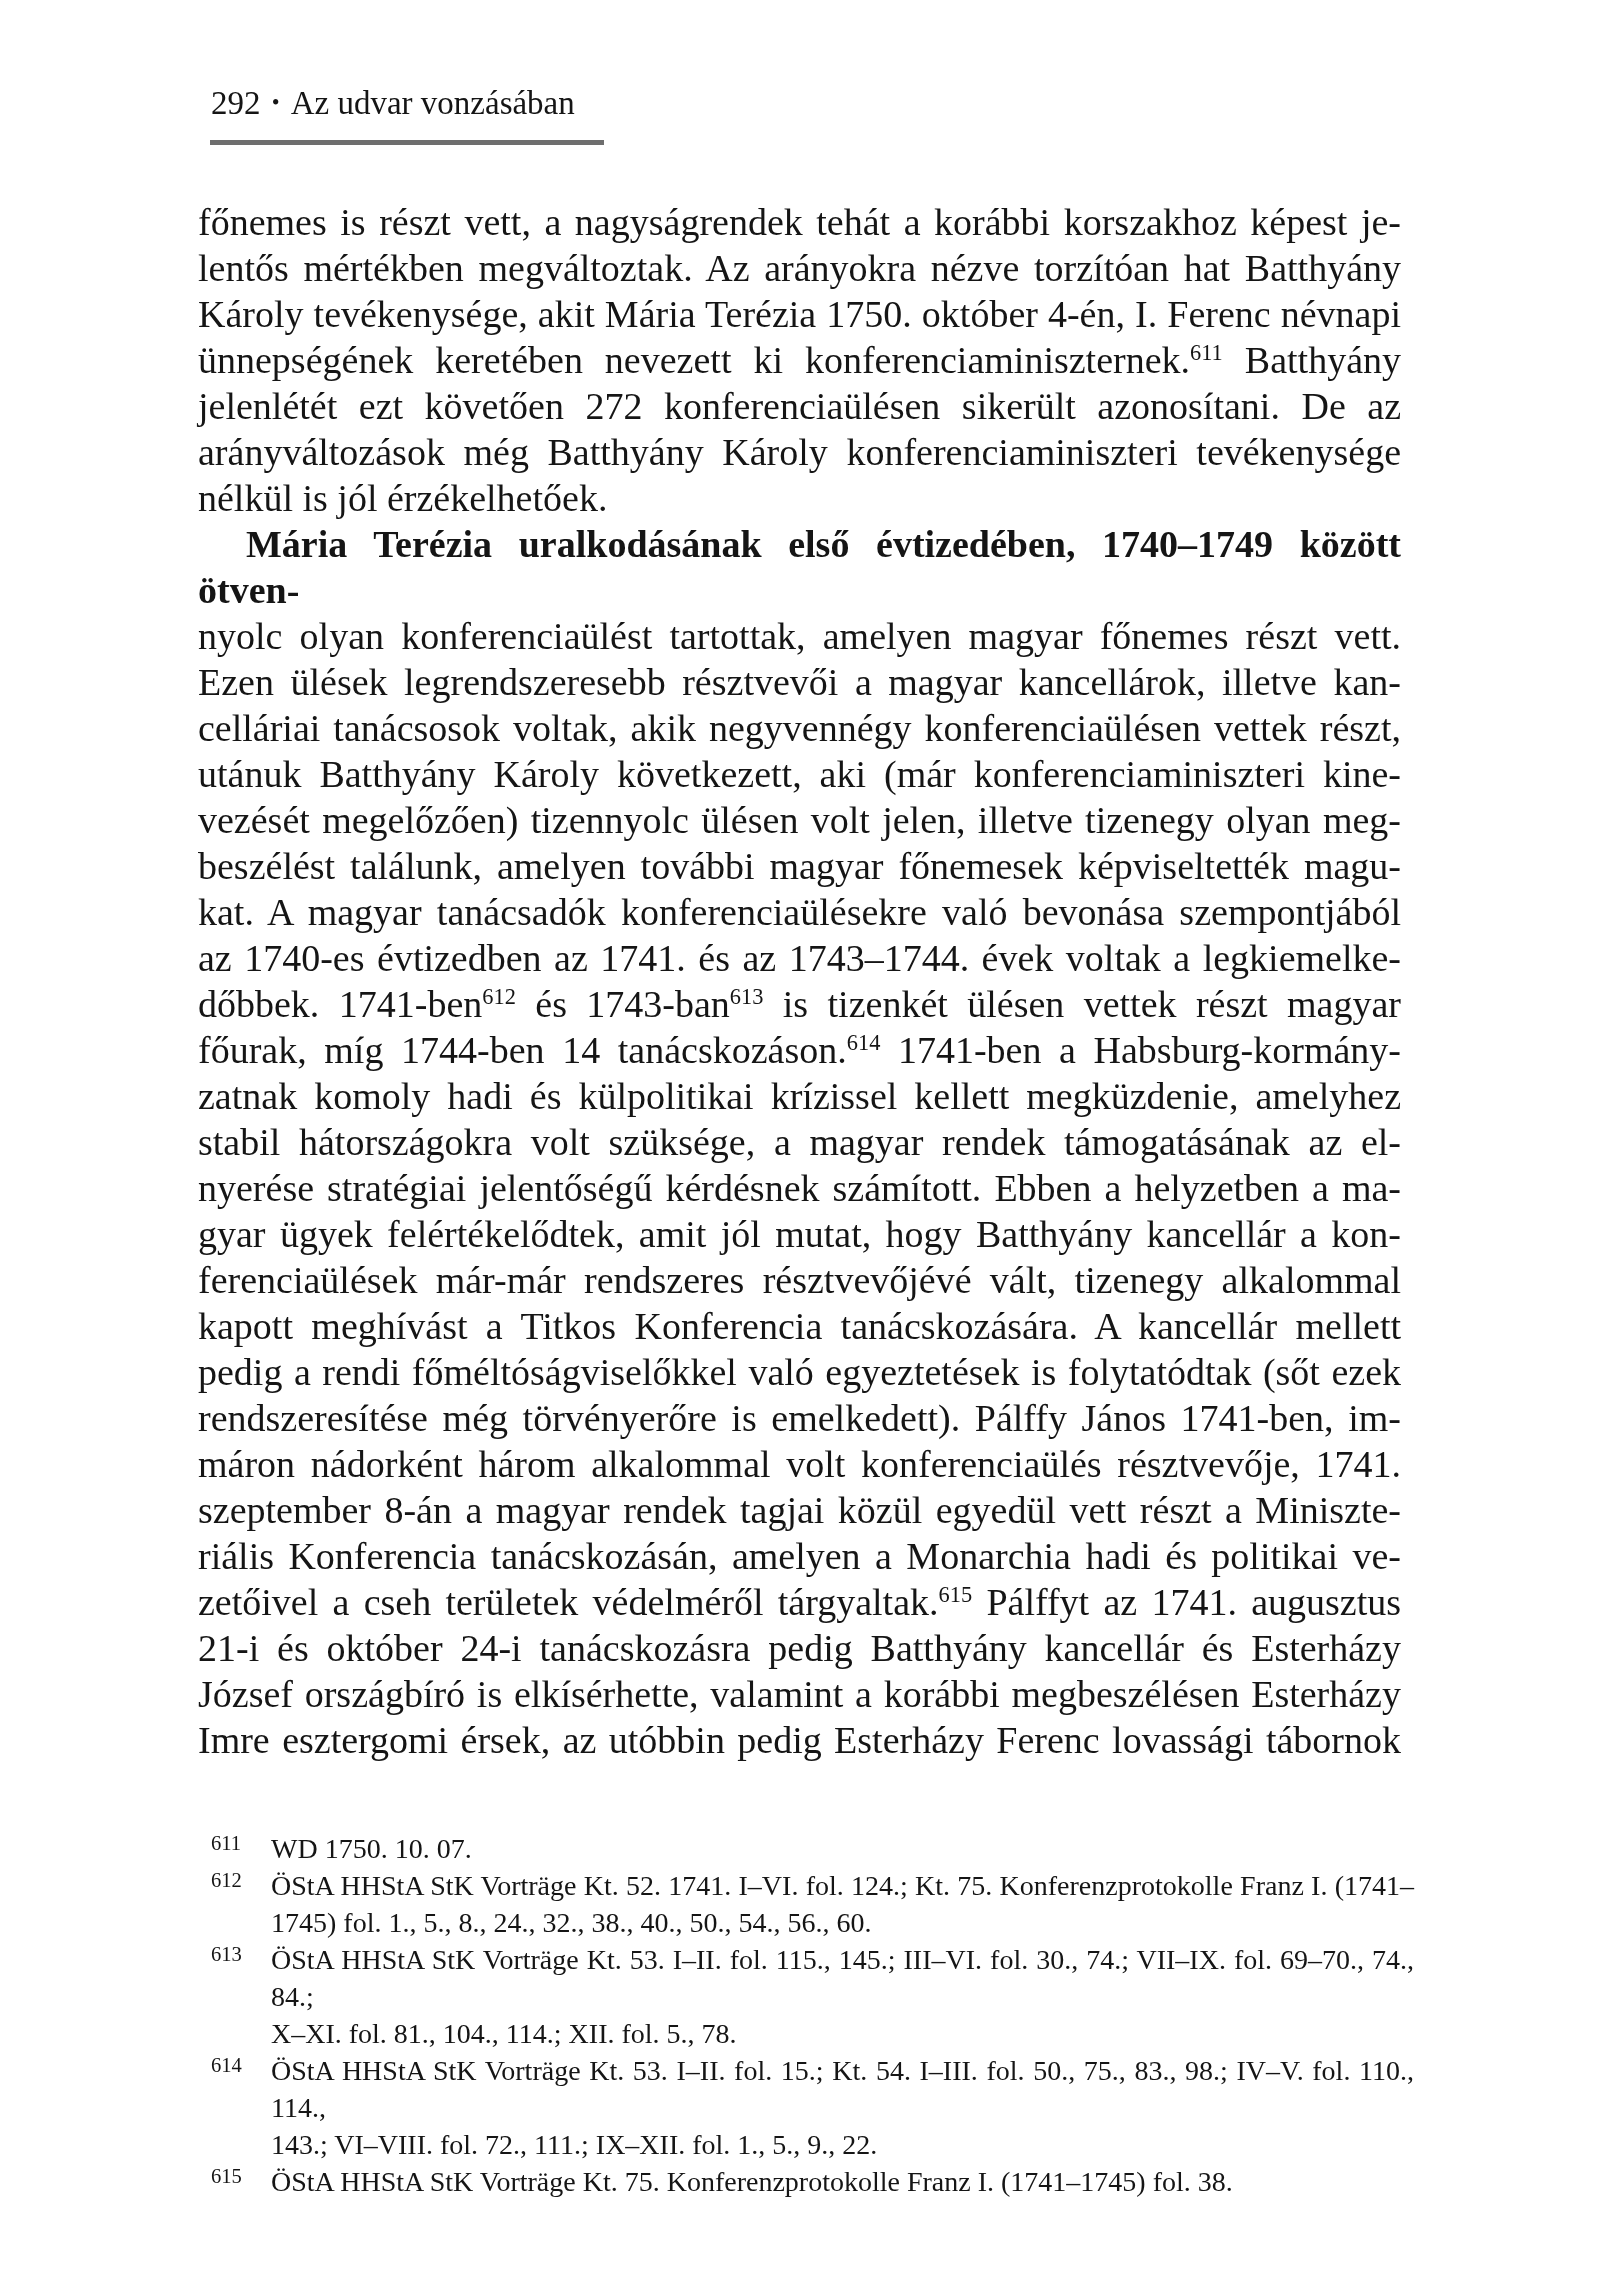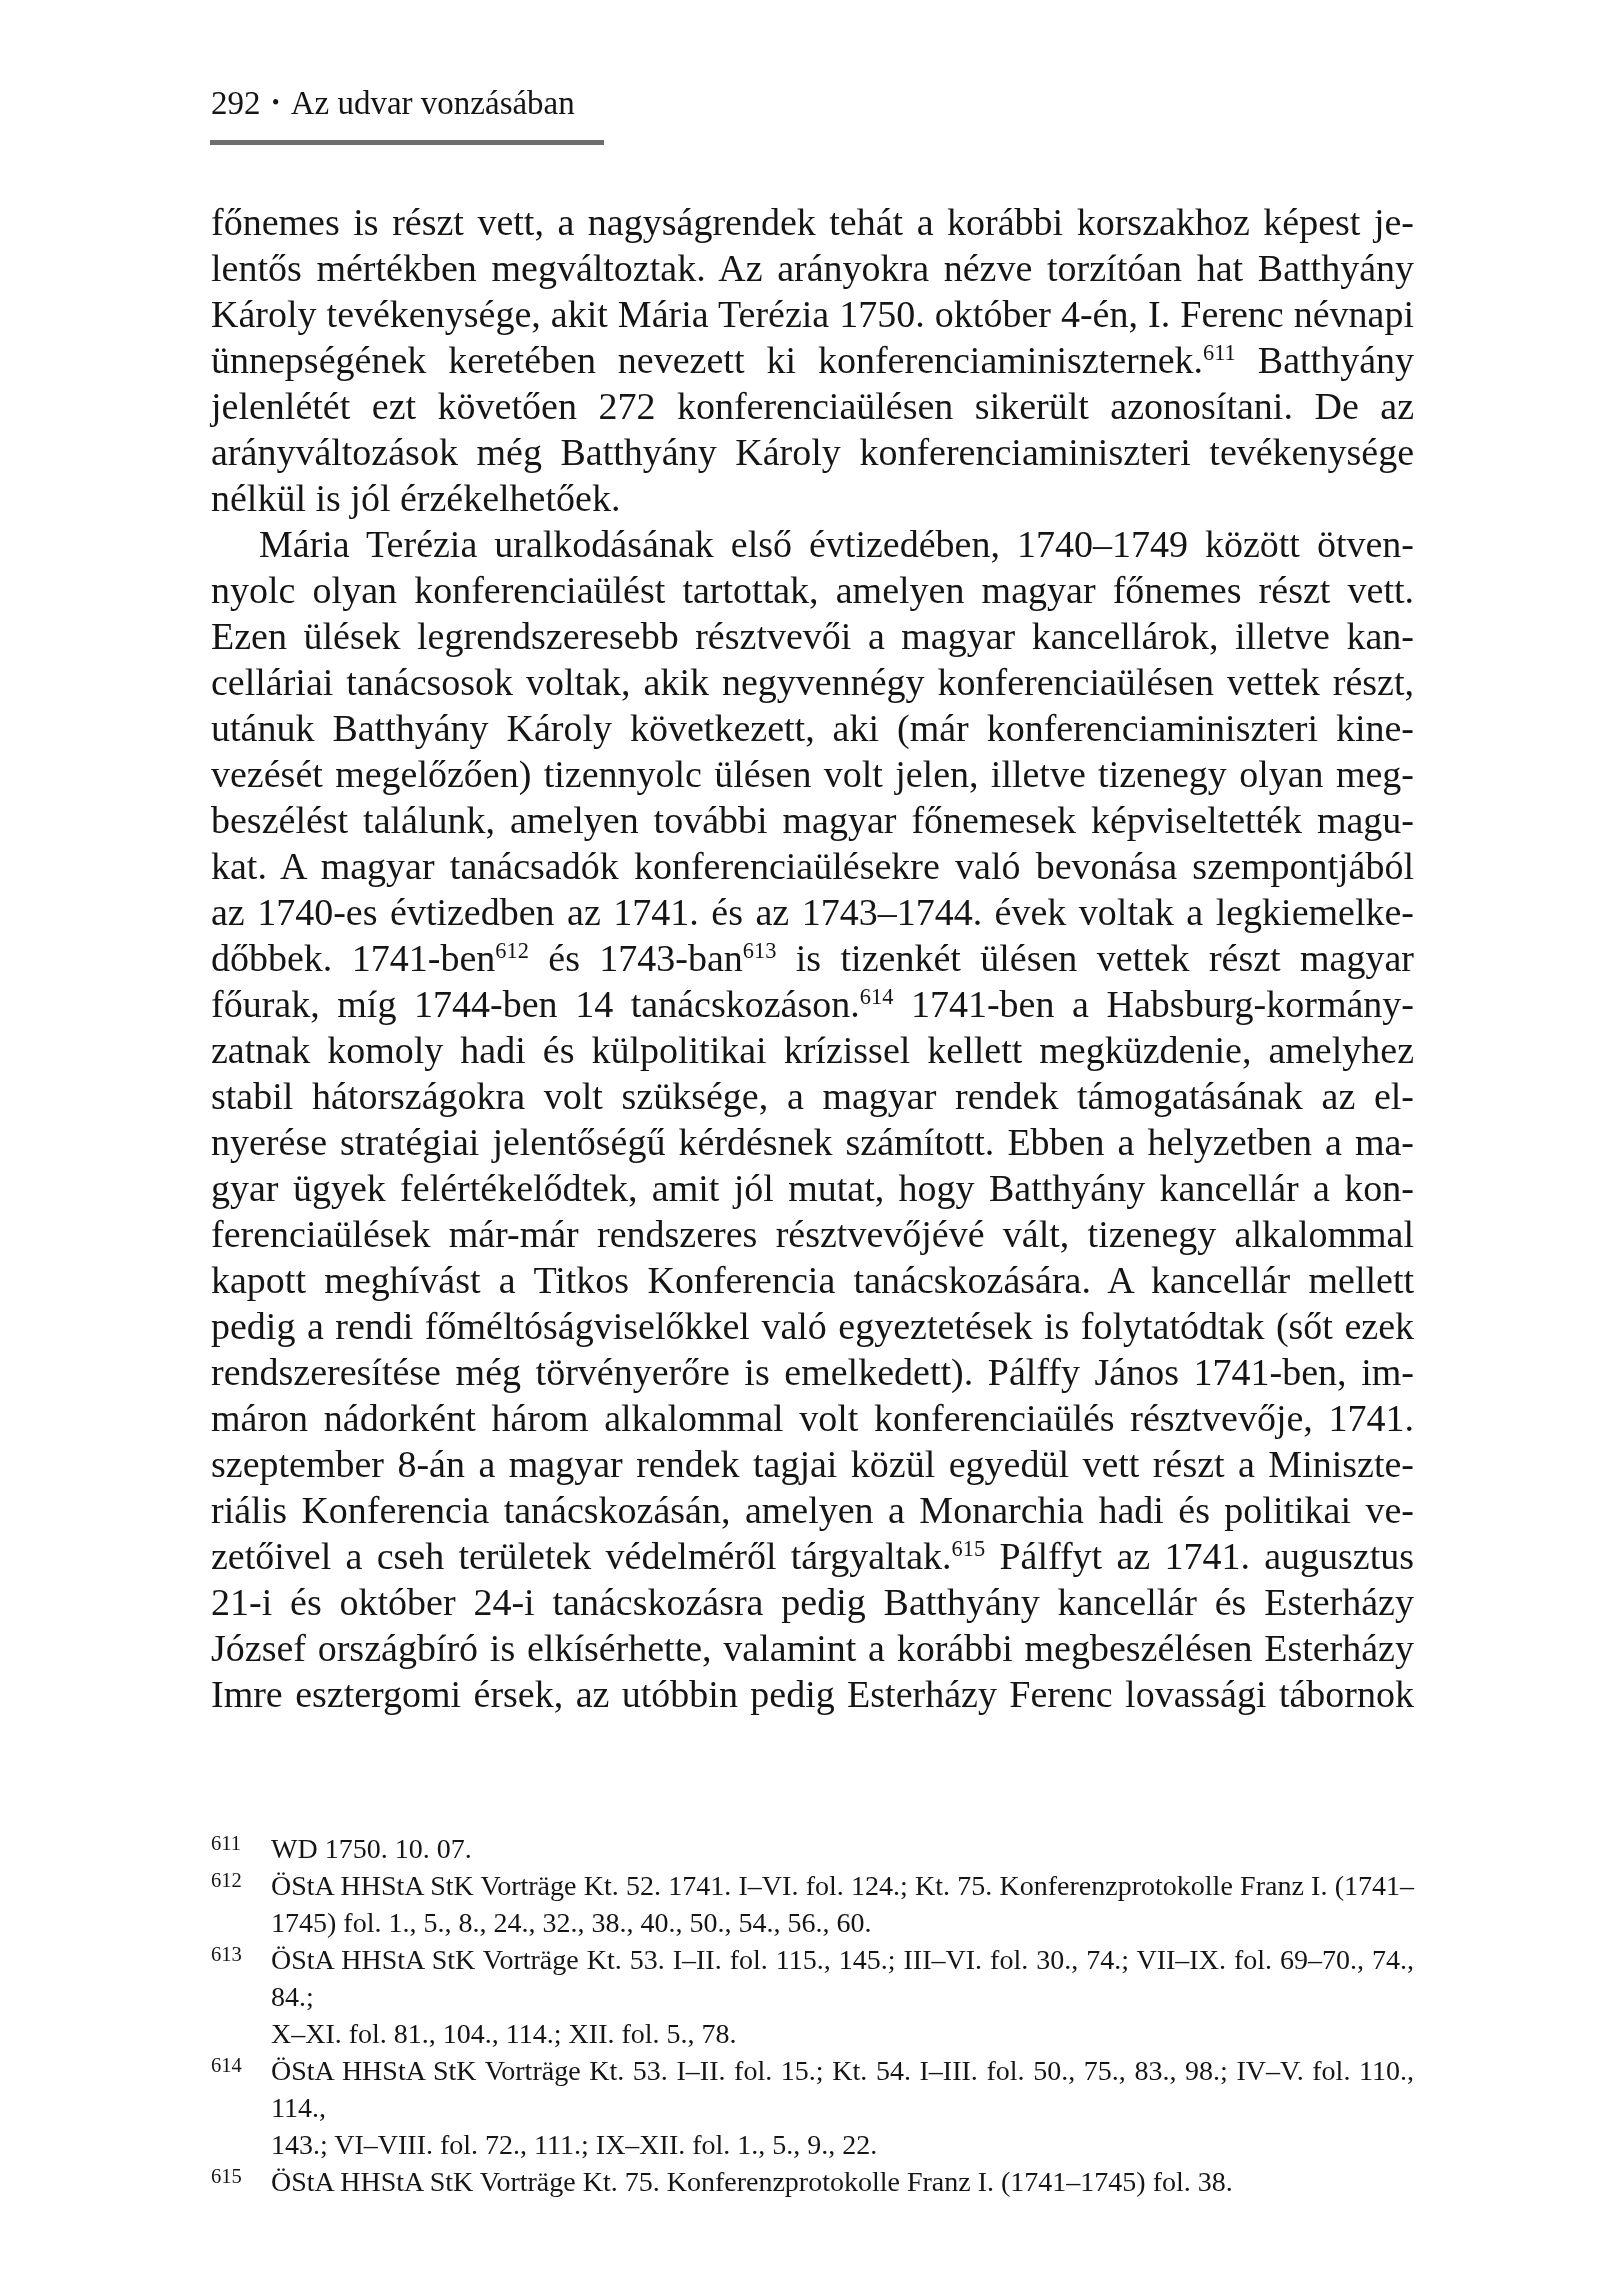--- a/index.html
+++ b/index.html
@@ -30,30 +30,30 @@
   }
   .header-rule {
     position: absolute;
     left: 210px;
     top: 140px;
     width: 394px;
     height: 5.2px;
   }
   .bodyblock {
     position: absolute;
-    left: 211px;
+    left: 198px;
     top: 199px;
     width: 1203px;
     font-size: 38px;
     line-height: 46px;
   }
   .bodyline { min-height: 46px; }
   .jline { text-align: justify; text-align-last: justify; text-justify: inter-word; }
   .lline { text-align: left; text-align-last: left; }
-  .indent { text-indent: 48px; }
+  .indent { text-indent: 48px; font-weight: bold; }
   sup.fnref {
     font-size: 22.4px;
     line-height: 0;
     position: relative;
     top: -13px;
     vertical-align: baseline;
   }
   .footblock {
     position: absolute;
     left: 211px;

